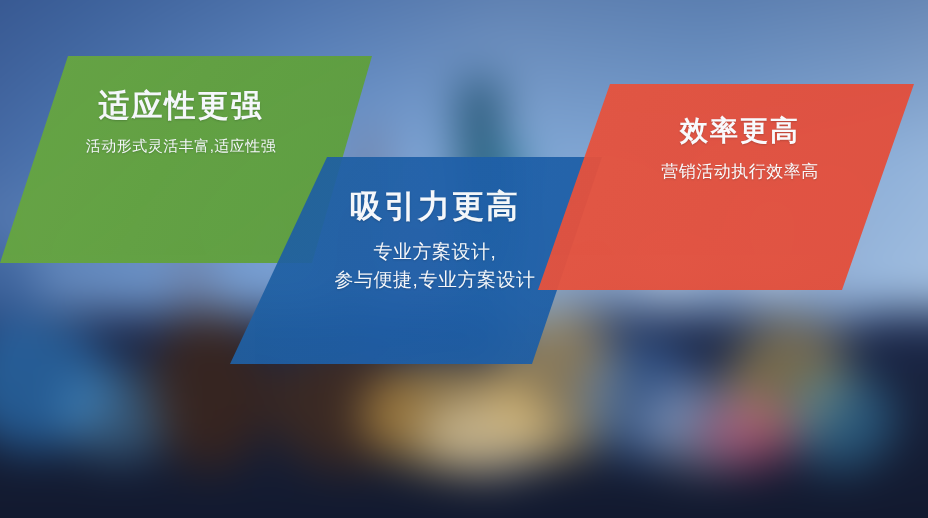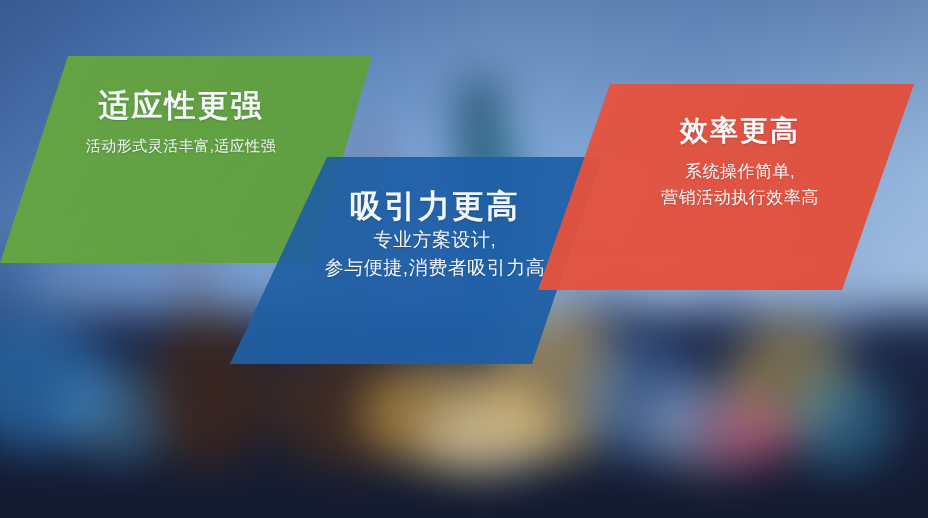--- a/index.html
+++ b/index.html
@@ -127,21 +127,21 @@
     width: 380px; height: 218px;
     background: linear-gradient(115deg, #20609f 0%, #1f5fa8 50%, #1d5ea6 100%);
     opacity: 0.93;
     clip-path: polygon(105px 5px, 380px 5px, 310px 212px, 8px 212px);
   }
   .card-blue .panel-inner {
     margin-top: 36px;
     margin-left: 46px;
   }
   .card-blue .panel-title { font-size: 32px; }
-  .card-blue .panel-sub   { font-size: 19px; letter-spacing: 0.5px; }
+  .card-blue .panel-sub   { font-size: 19px; margin-top: 12px; letter-spacing: 0.5px; }
 
   
   .card-red {
     left: 530px; top: 78px;
     width: 398px; height: 218px;
     background: linear-gradient(115deg, #e7543e 0%, #e5503c 48%, #e34d39 100%);
     opacity: 0.95;
     clip-path: polygon(80px 6px, 384px 6px, 312px 212px, 8px 212px);
   }
   .card-red .panel-inner {
@@ -200,28 +200,27 @@
         <span class="sub-line">活动形式灵活丰富,适应性强</span>
       </div>
     </div>
   </div>
 
   <div class="panel card-blue">
     <div class="panel-inner">
       <div class="panel-title">吸引力更高</div>
       <div class="panel-sub">
         <span class="sub-line">专业方案设计,</span>
-        <span class="sub-line">参与便捷,消费者吸引力高</span>
+        <span class="sub-line">参与便捷,专业方案设计</span>
       </div>
     </div>
   </div>
 
   <div class="panel card-red">
     <div class="panel-inner">
       <div class="panel-title">效率更高</div>
       <div class="panel-sub">
-        <span class="sub-line">系统操作简单,</span>
         <span class="sub-line">营销活动执行效率高</span>
       </div>
     </div>
   </div>
 
 </div>
 
 </body></html>

